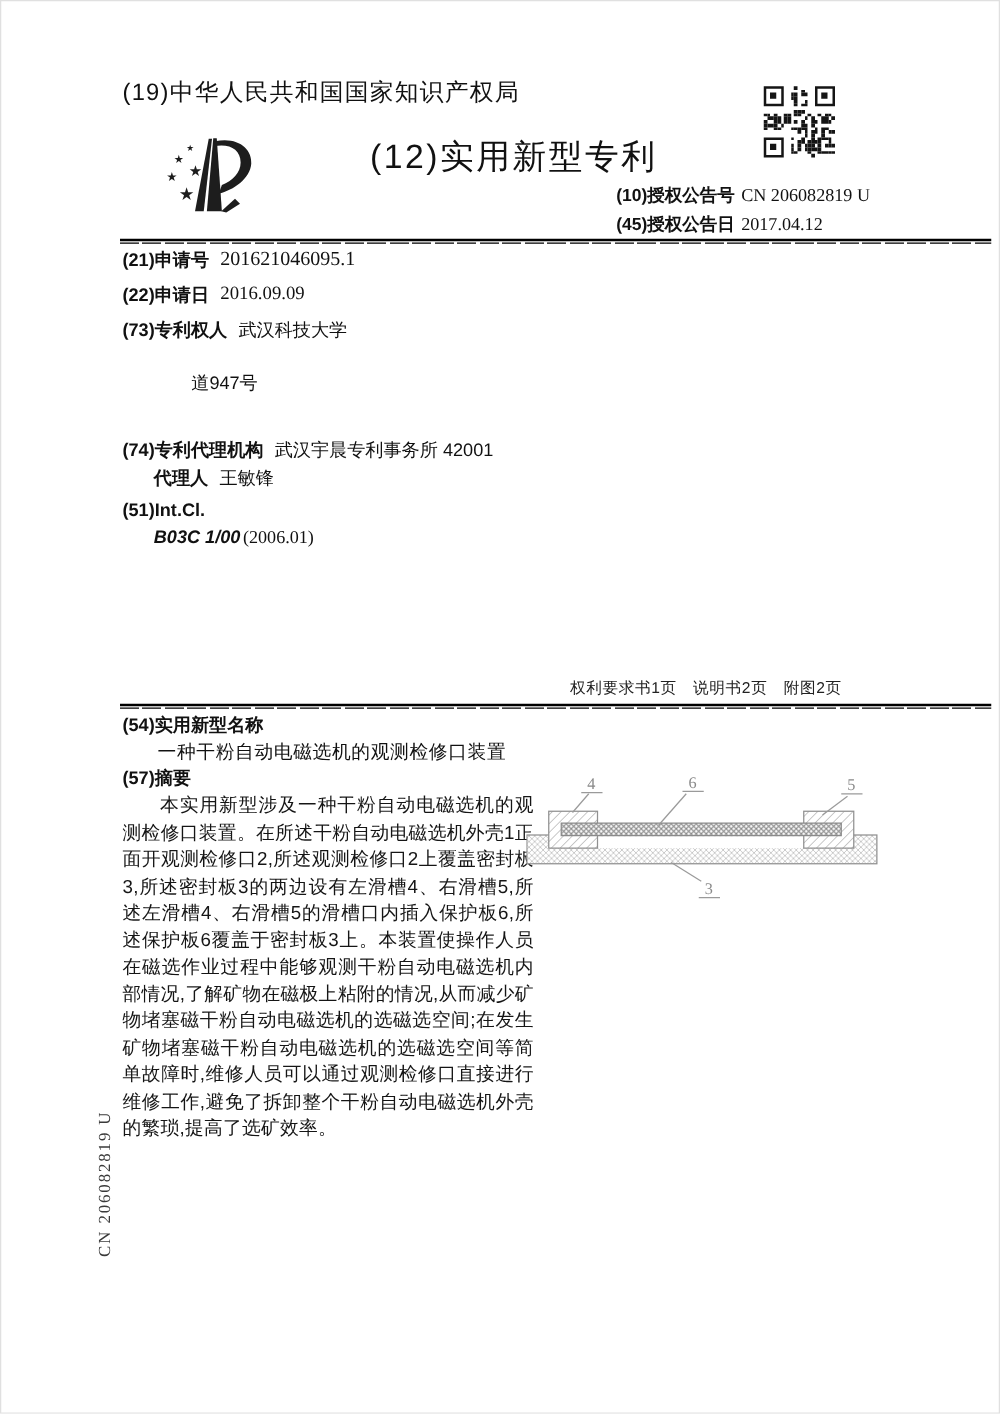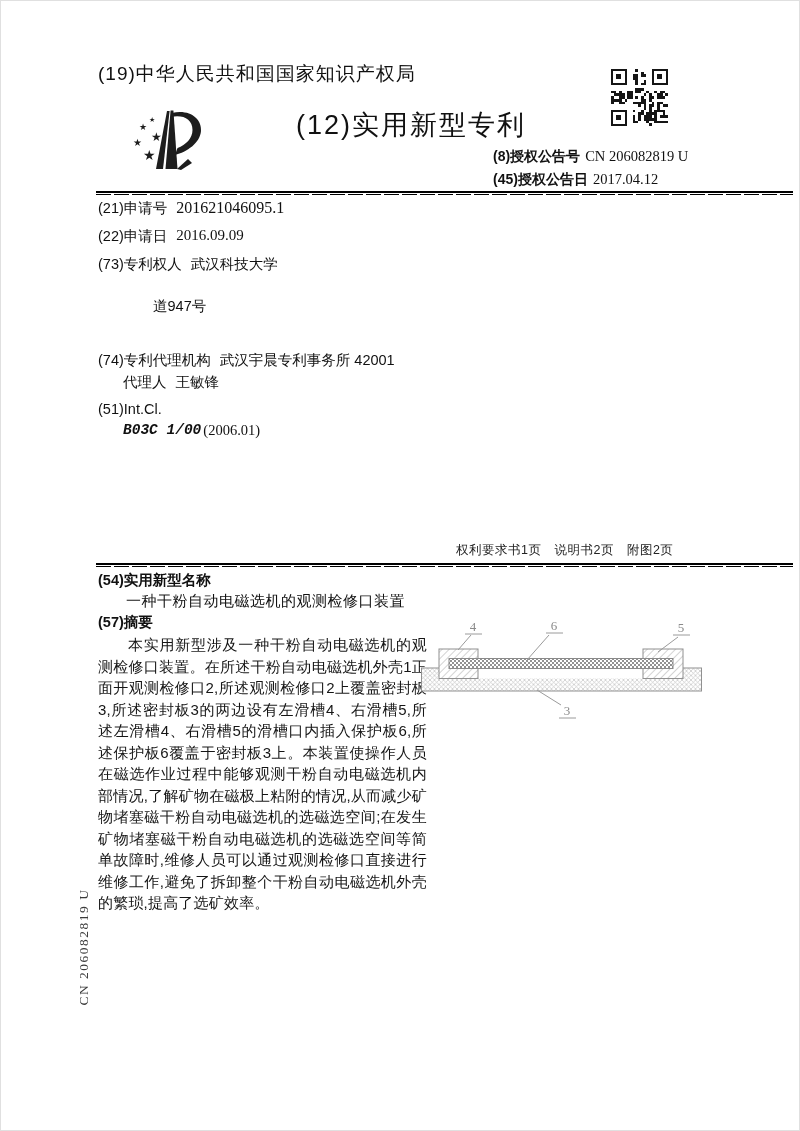--- a/index.html
+++ b/index.html
@@ -27,27 +27,27 @@
   .logo-wrap { left:125px; top:103px; width:95px; height:78px; }
   .logo-wrap svg { position:absolute; left:0; top:0; }
   .star { position:absolute; color:#1d1d1d; line-height:1; }
   
   .qr { left:610px; top:68px; width:57px; height:57px; }
   .qr i { position:absolute; background:#151515; }
   .finder { position:absolute; width:16px; height:16px; border:2.6px solid #151515; background:#fff; }
   .finder::after { content:""; position:absolute; left:2.6px; top:2.6px; width:5.6px; height:5.6px; background:#151515; }
   
   .b-line { left:97px; font-size:14.5px; white-space:nowrap; display:flex; }
-  .b-label { font-weight:normal; margin-right:9px; }
+  .b-label { font-weight:bold; margin-right:9px; }
   .pages-info { left:455px; top:541px; font-size:12.5px; color:#222; letter-spacing:.5px; }
   .sec-label { left:97px; font-size:14.5px; font-weight:bold; }
   .invention-title { left:125px; top:591px; font-size:15px; letter-spacing:.5px; }
   .abstract { left:97px; top:633px; width:329px; font-size:15px; line-height:21.5px;
     text-align:justify; text-indent:2em; letter-spacing:.2px; color:#151515; }
-  .intcl-code { font-family:Liberation Mono, monospace; font-style:italic; font-weight:bold; font-size:14.5px;text-align:center; }
+  .intcl-code { font-family:Liberation Sans, sans-serif; font-style:italic; font-weight:bold; font-size:14.5px;text-align:center; }
   .intcl-ver { font-family:"Liberation Serif", serif; font-size:14.5px; }
   
   .figure { left:420px; top:598px; }
   .fig-label { font-family:"Liberation Serif", serif; fill:#8a8a8a; font-size:13px; }
   
   .side-code { left:21px; top:938px; width:124px; text-align:center;
     transform:rotate(-90deg); font-family:"Liberation Serif", serif;
     font-size:13.5px; letter-spacing:1.5px; color:#3a3a3a; white-space:nowrap; }
 </style>
 </head>
@@ -191,21 +191,21 @@
       <i style="left:35.3px;top:51.6px;width:2.7px;height:2.7px"></i>
       <i style="left:43.4px;top:51.6px;width:2.7px;height:2.7px"></i>
       <i style="left:46.1px;top:51.6px;width:2.7px;height:2.7px"></i>
       <i style="left:48.9px;top:51.6px;width:2.7px;height:2.7px"></i>
       <i style="left:51.6px;top:51.6px;width:2.7px;height:2.7px"></i>
       <i style="left:54.3px;top:51.6px;width:2.7px;height:2.7px"></i>
       <i style="left:38.0px;top:54.3px;width:2.7px;height:2.7px"></i>
     </div>
 
   <div class="abs pub-line" style="top:147px;">
-    <span class="lbl">(8)授权公告号</span><span class="num">CN 206082819 U</span>
+    <span class="lbl">(10)授权公告号</span><span class="num">CN 206082819 U</span>
   </div>
   <div class="abs pub-line" style="top:170px;">
     <span class="lbl">(45)授权公告日</span><span class="num">2017.04.12</span>
   </div>
 
   <div class="abs rule rule1"></div>
 
   <div class="abs b-line" style="top:198px;">
     <span class="b-label">(21)申请号</span>
     <span class="num" style="font-size:16px;">201621046095.1</span>

